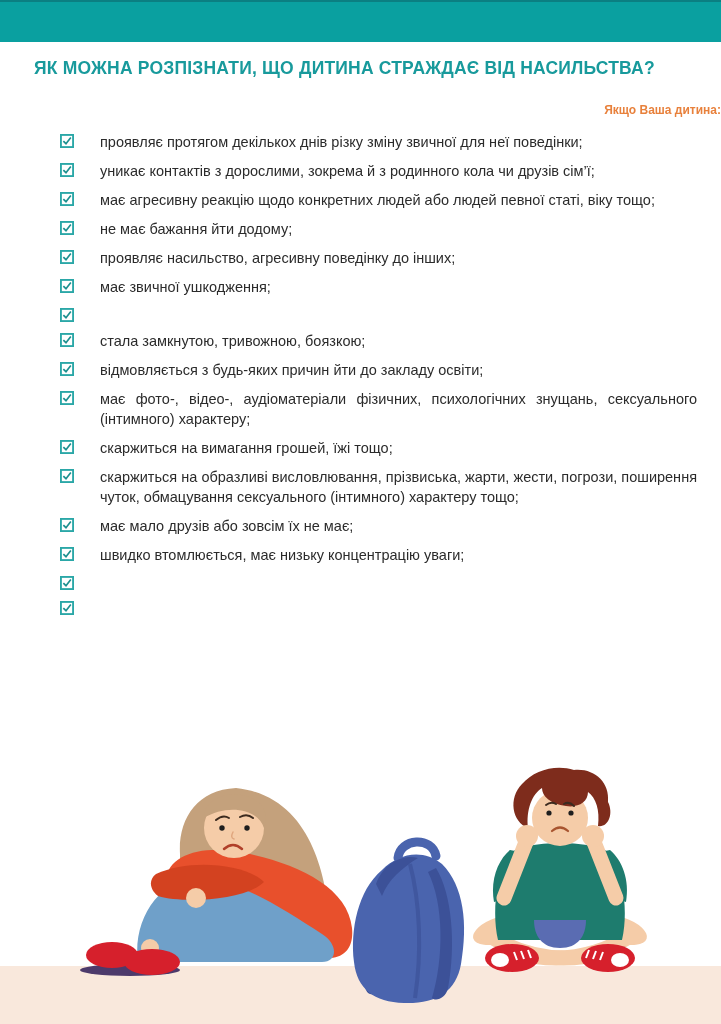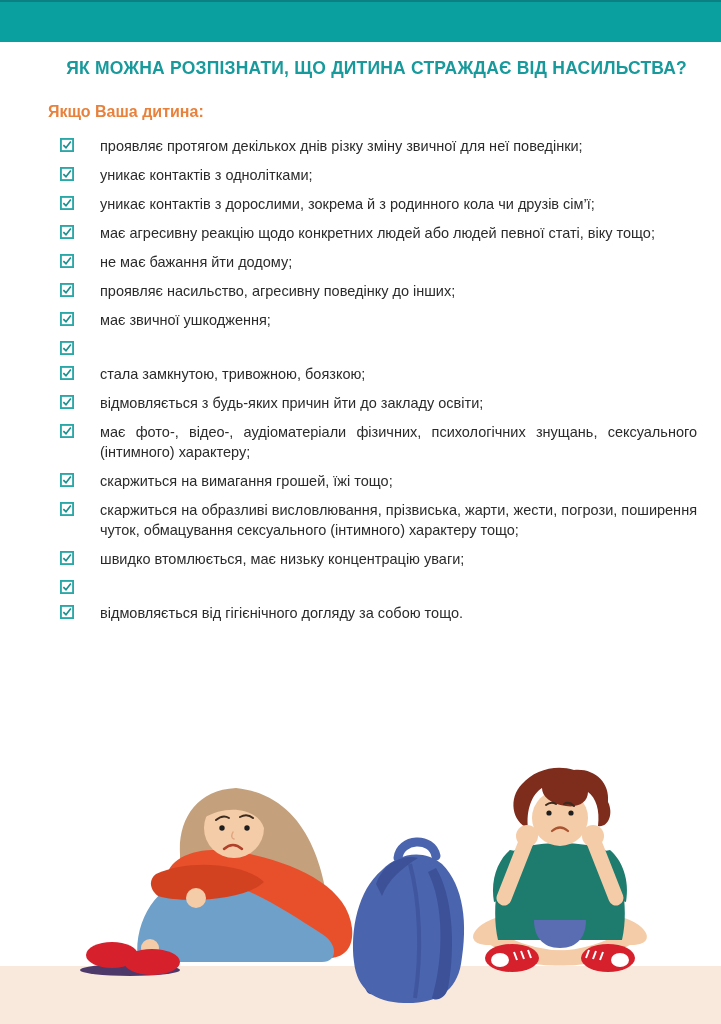--- a/index.html
+++ b/index.html
@@ -12,31 +12,32 @@
     overflow:hidden;
     font-family:"Liberation Sans", sans-serif;
   }
   .topbar {
     height:42px;
     background:var(--header-bar,#0aa0a0);
     border-top:2px solid var(--header-bar-edge,#0b7f82);
   }
   .title {
     margin:16px 34px 0;
-    text-align:right;
+    text-align:left;
     color:var(--title,#189a9c);
     font-size:17.5px;
     font-weight:bold;
     letter-spacing:0.2px;
   }
   .subtitle {
     margin:24px 0 0 48px;
     color:var(--subtitle,#e8813c);
-    font-size:16px;
+    font-size:12px;
     font-weight:bold;
+    text-align:right;
   }
   ul.checklist {
     list-style:none;
     margin-top:15px;
     padding:0 24px 0 60px;
   }
   ul.checklist li.row {
     display:flex;
     align-items:flex-start;
     gap:26px;
@@ -77,27 +78,20 @@
             <rect x="1" y="1" width="13" height="13" fill="#ffffff" stroke="#2aa7a7" stroke-width="2"></rect>
             <path d="M3.6 7.6 L6.4 10.4 L11.6 3.8" fill="none" stroke="#1c8f8f" stroke-width="1.8"></path>
           </svg></span>
         <span class="itext">проявляє протягом декількох днів різку зміну звичної для неї поведінки;</span>
       </li>
       <li class="row">
         <span class="cb"><svg viewBox="0 0 15 15" width="14" height="14" xmlns="http://www.w3.org/2000/svg">
             <rect x="1" y="1" width="13" height="13" fill="#ffffff" stroke="#2aa7a7" stroke-width="2"></rect>
             <path d="M3.6 7.6 L6.4 10.4 L11.6 3.8" fill="none" stroke="#1c8f8f" stroke-width="1.8"></path>
           </svg></span>
-        <span class="itext">уникає контактів з однолітками;</span>
-      </li>
-      <li class="row">
-        <span class="cb"><svg viewBox="0 0 15 15" width="14" height="14" xmlns="http://www.w3.org/2000/svg">
-            <rect x="1" y="1" width="13" height="13" fill="#ffffff" stroke="#2aa7a7" stroke-width="2"></rect>
-            <path d="M3.6 7.6 L6.4 10.4 L11.6 3.8" fill="none" stroke="#1c8f8f" stroke-width="1.8"></path>
-          </svg></span>
         <span class="itext">уникає контактів з дорослими, зокрема й з родинного кола чи друзів сім’ї;</span>
       </li>
       <li class="row">
         <span class="cb"><svg viewBox="0 0 15 15" width="14" height="14" xmlns="http://www.w3.org/2000/svg">
             <rect x="1" y="1" width="13" height="13" fill="#ffffff" stroke="#2aa7a7" stroke-width="2"></rect>
             <path d="M3.6 7.6 L6.4 10.4 L11.6 3.8" fill="none" stroke="#1c8f8f" stroke-width="1.8"></path>
           </svg></span>
         <span class="itext">має агресивну реакцію щодо конкретних людей або людей певної статі, віку тощо;</span>
       </li>
       <li class="row">
@@ -160,34 +154,40 @@
             <rect x="1" y="1" width="13" height="13" fill="#ffffff" stroke="#2aa7a7" stroke-width="2"></rect>
             <path d="M3.6 7.6 L6.4 10.4 L11.6 3.8" fill="none" stroke="#1c8f8f" stroke-width="1.8"></path>
           </svg></span>
         <span class="itext">скаржиться на образливі висловлювання, прізвиська, жарти, жести, погрози, поширення чуток, обмацування сексуального (інтимного) характеру тощо;</span>
       </li>
       <li class="row">
         <span class="cb"><svg viewBox="0 0 15 15" width="14" height="14" xmlns="http://www.w3.org/2000/svg">
             <rect x="1" y="1" width="13" height="13" fill="#ffffff" stroke="#2aa7a7" stroke-width="2"></rect>
             <path d="M3.6 7.6 L6.4 10.4 L11.6 3.8" fill="none" stroke="#1c8f8f" stroke-width="1.8"></path>
           </svg></span>
+        <span class="itext">має мало друзів або зовсім їх не має;</span>
+      </li>
+      <li class="row">
+        <span class="cb"><svg viewBox="0 0 15 15" width="14" height="14" xmlns="http://www.w3.org/2000/svg">
+            <rect x="1" y="1" width="13" height="13" fill="#ffffff" stroke="#2aa7a7" stroke-width="2"></rect>
+            <path d="M3.6 7.6 L6.4 10.4 L11.6 3.8" fill="none" stroke="#1c8f8f" stroke-width="1.8"></path>
+          </svg></span>
         <span class="itext">швидко втомлюється, має низьку концентрацію уваги;</span>
       </li>
       <li class="row">
         <span class="cb"><svg viewBox="0 0 15 15" width="14" height="14" xmlns="http://www.w3.org/2000/svg">
             <rect x="1" y="1" width="13" height="13" fill="#ffffff" stroke="#2aa7a7" stroke-width="2"></rect>
             <path d="M3.6 7.6 L6.4 10.4 L11.6 3.8" fill="none" stroke="#1c8f8f" stroke-width="1.8"></path>
           </svg></span>
       </li>
       <li class="row">
         <span class="cb"><svg viewBox="0 0 15 15" width="14" height="14" xmlns="http://www.w3.org/2000/svg">
             <rect x="1" y="1" width="13" height="13" fill="#ffffff" stroke="#2aa7a7" stroke-width="2"></rect>
             <path d="M3.6 7.6 L6.4 10.4 L11.6 3.8" fill="none" stroke="#1c8f8f" stroke-width="1.8"></path>
           </svg></span>
-        <span class="itext">відмовляється від гігієнічного догляду за собою тощо.</span>
       </li>
     </ul>
 
   <div class="illustration">
     <svg width="721" height="262" viewBox="0 0 721 262" xmlns="http://www.w3.org/2000/svg">
 
       <rect x="0" y="204" width="721" height="58" fill="#f9e8dc"></rect>
 
       <g>
         <path d="M236,26 C196,28 178,58 180,92 L180,146 C180,158 190,162 196,152 C202,164 214,168 218,154 L222,120 C248,128 292,140 312,170 C320,182 332,178 330,162 C326,112 310,34 236,26 Z" fill="#c4a17c"></path>

